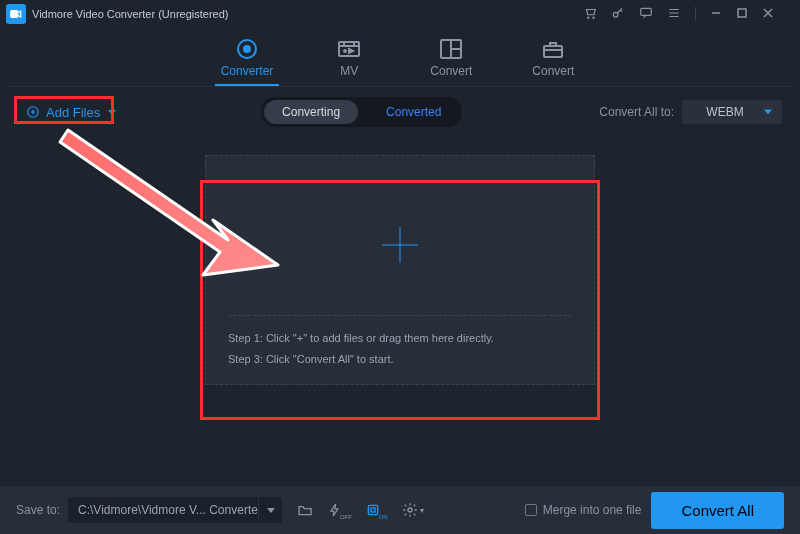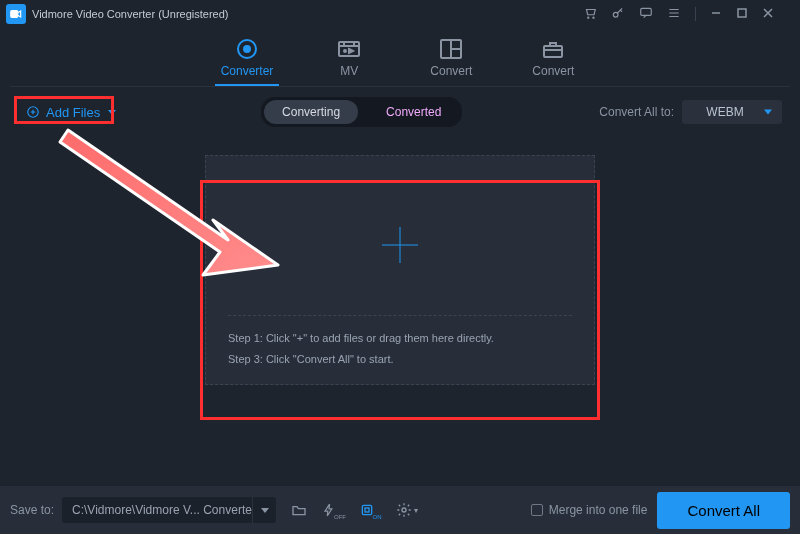--- a/index.html
+++ b/index.html
@@ -62,21 +62,21 @@
   }
   .addfiles svg { width: 14px; height: 14px; }
   .caret { width: 0; height: 0; border-left: 4px solid transparent; border-right: 4px solid transparent; border-top: 5px solid #2196f3; margin-left: 2px; }
 
   .pill {
     background: #141820; border-radius: 14px; padding: 3px;
     display: flex; gap: 10px;
   }
   .pill > div {
     padding: 5px 18px; border-radius: 12px; font-size: 12px;
-    cursor: pointer; color: #f0abfc;
+    cursor: pointer; color: #3b82f6;
   }
   .pill > div.active { background: #353d4a; color: #d6dbe3; }
 
   .convertto {
     display: flex; align-items: center; gap: 8px; font-size: 12px; text-align: center;
   }
   .convertto .select {
     background: #2a313d; color: #bac3d0;
     padding: 5px 28px 5px 14px;
     border-radius: 3px; position: relative;
@@ -112,21 +112,21 @@
   .bigplus::before { left: 50%; top: 0; width: 1px; height: 36px; transform: translateX(-50%); }
   .bigplus::after  { top: 50%; left: 0; height: 1px; width: 36px; transform: translateY(-50%); }
 
   .steps { font-size: 11px; line-height: 1.9; color: #9aa3b2; }
 
   
   .bottombar {
     position: absolute; left: 0; right: 0; bottom: 0;
     height: 48px; background: #272e3a;
     display: flex; align-items: center;
-    padding: 0 10px; gap: 10px;
+    padding: 0 16px; gap: 10px;
   }
   .savebox {
     display: flex; align-items: center; gap: 8px; font-size: 12px;
   }
   .pathselect {
     display: flex; align-items: stretch; background: #1b212b; border-radius: 3px;
     height: 26px;
   }
   .pathselect .path {
     padding: 0 10px; display: flex; align-items: center; color: #9aa3b2;

